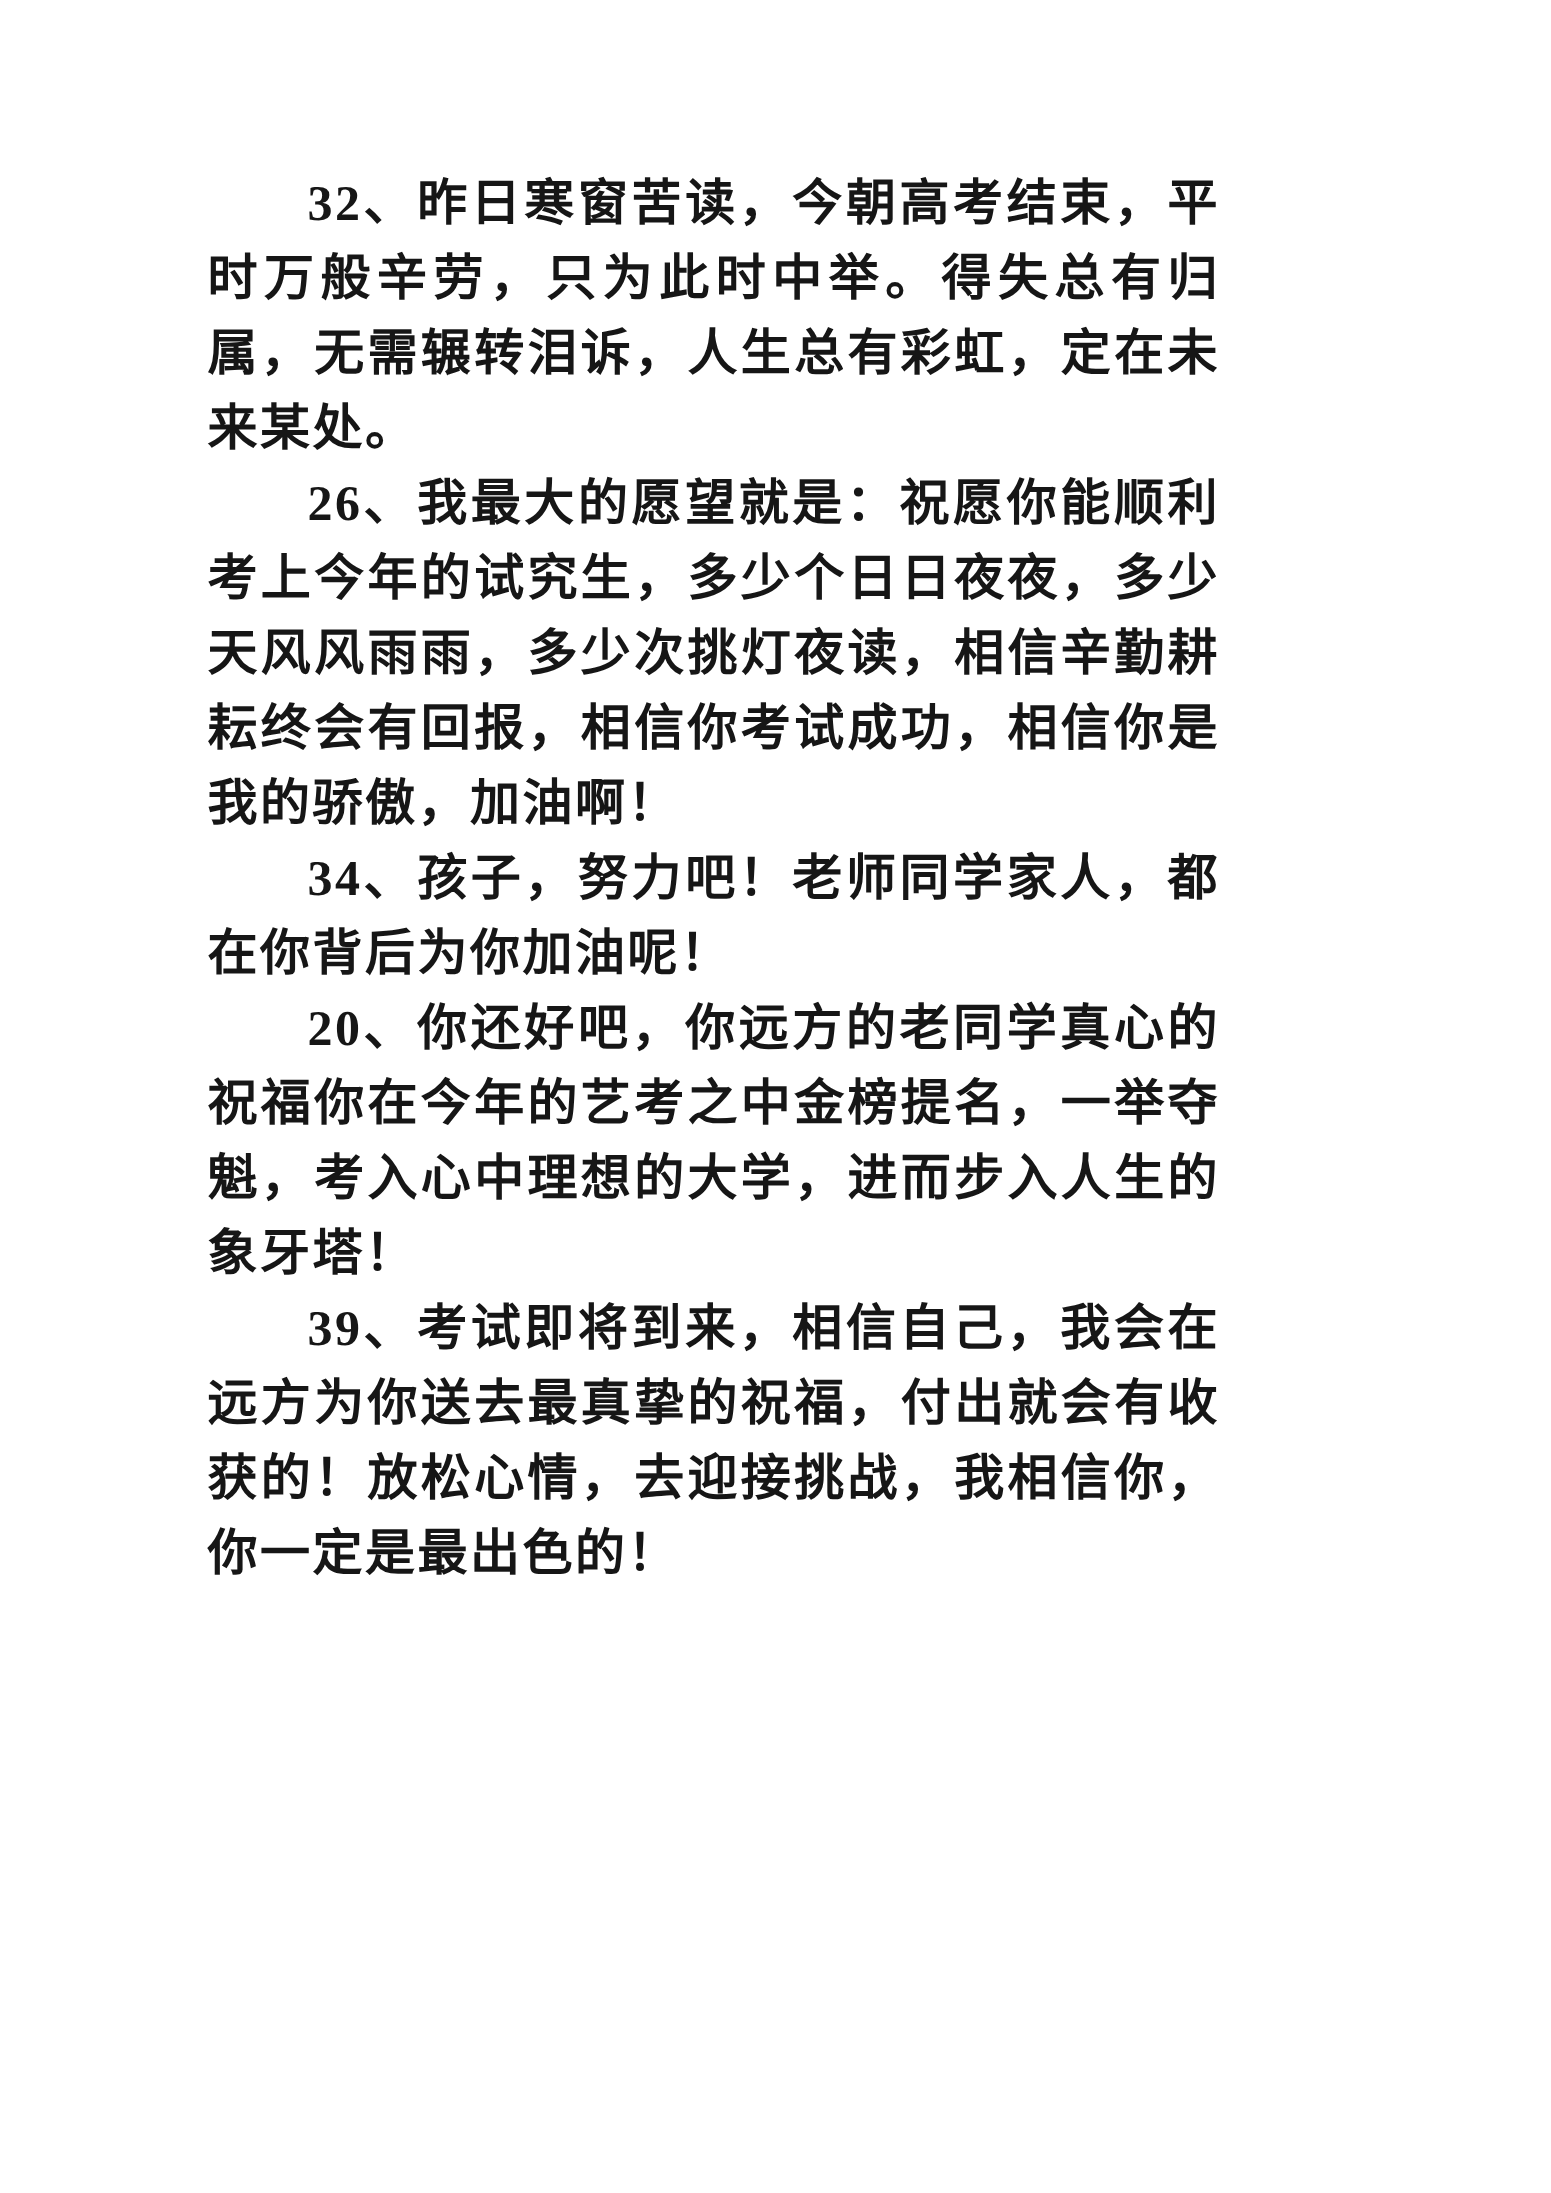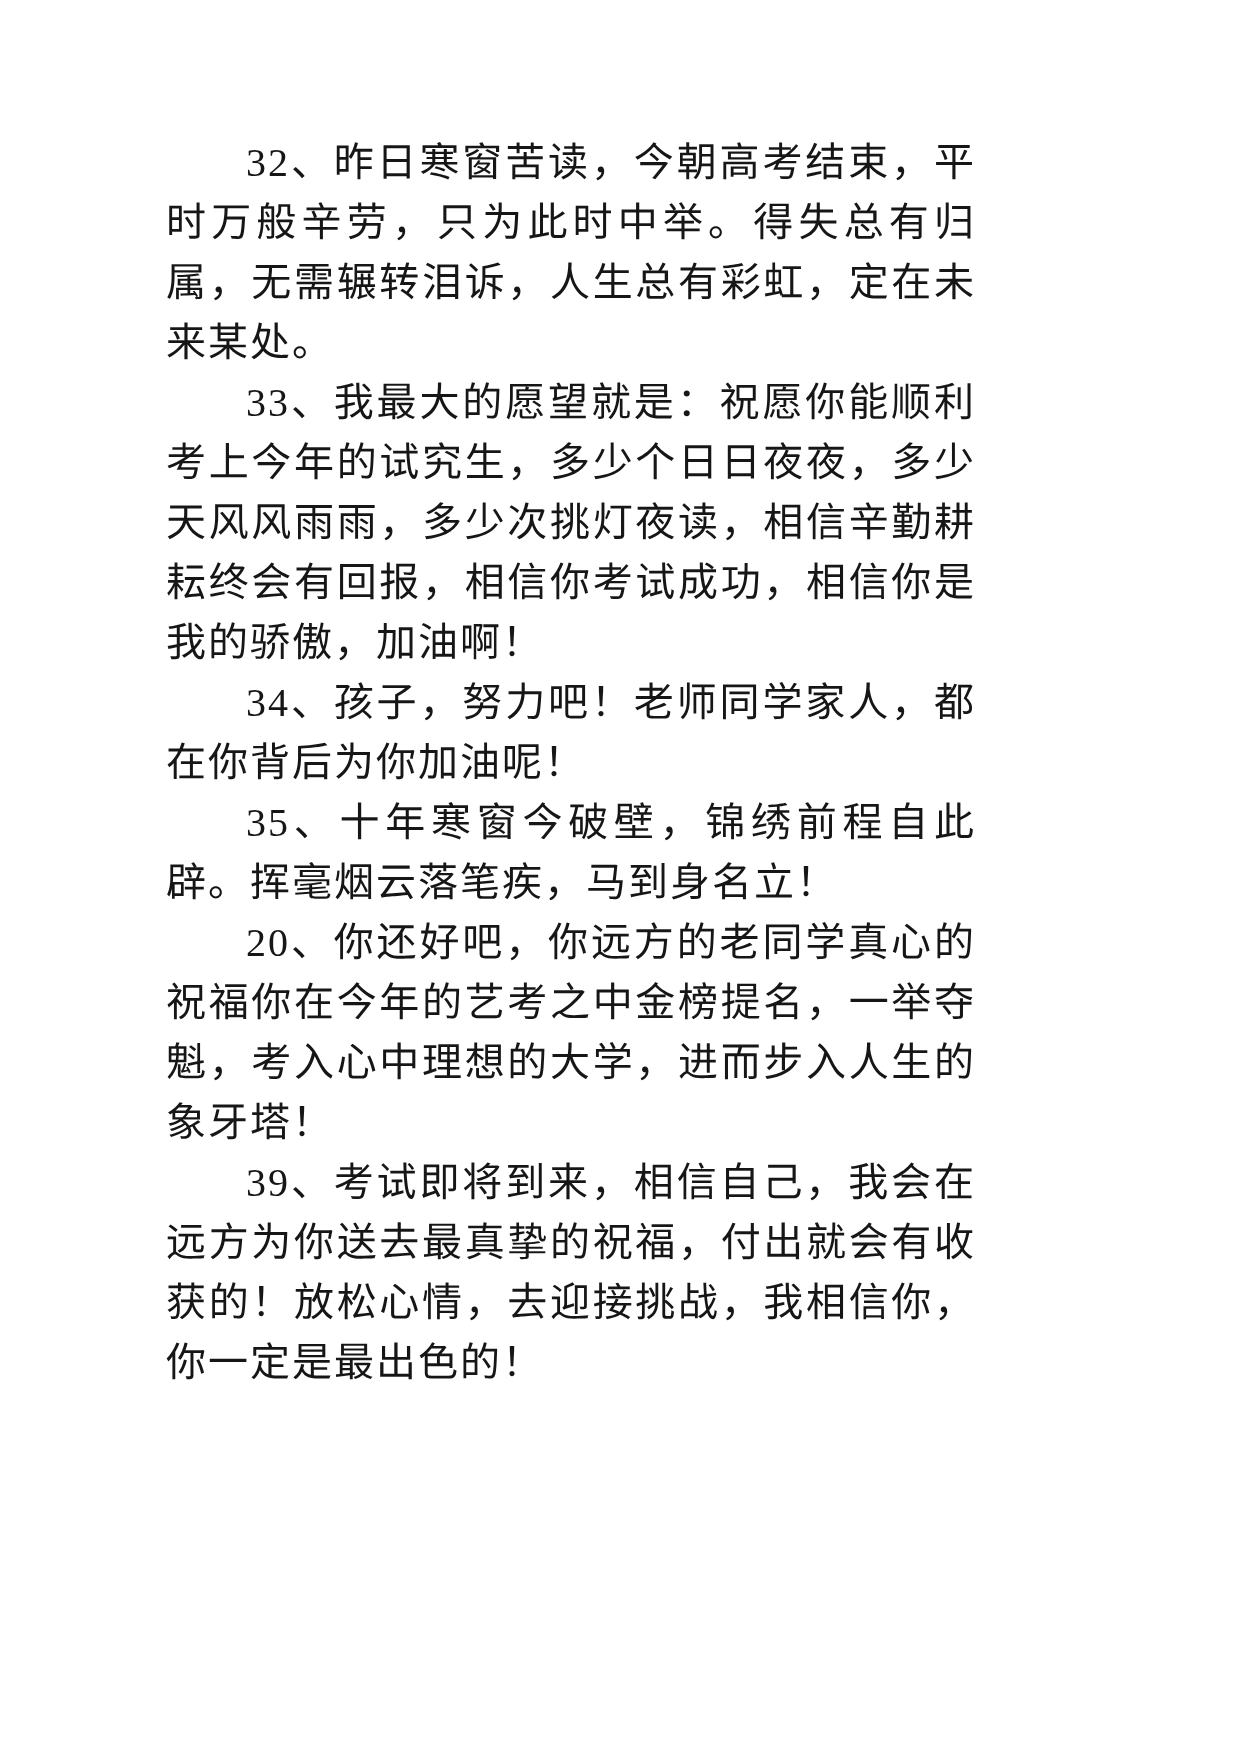--- a/index.html
+++ b/index.html
@@ -23,27 +23,26 @@
     margin: 0;
     padding: 0;
     font-family: "Liberation Serif", "DejaVu Serif", serif;
     font-size: 40px;
     line-height: 60px;
     letter-spacing: 2px;
     color: #161616;
     text-align: justify;
     text-justify: inter-character;
     text-indent: 2em;
-    font-weight: 400;
+    font-weight: 700;
   }
 </style>
 </head>
 <body>
 
 <div class="page">
   <p class="para">32、昨日寒窗苦读，今朝高考结束，平时万般辛劳，只为此时中举。得失总有归属，无需辗转泪诉，人生总有彩虹，定在未来某处。</p>
-  <p class="para">33、我最大的愿望就是：祝愿你能顺利考上今年的试究生，多少个日日夜夜，多少天风风雨雨，多少次挑灯夜读，相信辛勤耕耘终会有回报，相信你考试成功，相信你是我的骄傲，加油啊！</p>
+  <p class="para">26、我最大的愿望就是：祝愿你能顺利考上今年的试究生，多少个日日夜夜，多少天风风雨雨，多少次挑灯夜读，相信辛勤耕耘终会有回报，相信你考试成功，相信你是我的骄傲，加油啊！</p>
   <p class="para">34、孩子，努力吧！老师同学家人，都在你背后为你加油呢！</p>
-  <p class="para">35、十年寒窗今破壁，锦绣前程自此辟。挥毫烟云落笔疾，马到身名立！</p>
   <p class="para">20、你还好吧，你远方的老同学真心的祝福你在今年的艺考之中金榜提名，一举夺魁，考入心中理想的大学，进而步入人生的象牙塔！</p>
   <p class="para">39、考试即将到来，相信自己，我会在远方为你送去最真挚的祝福，付出就会有收获的！放松心情，去迎接挑战，我相信你，你一定是最出色的！</p>
 
 </div>
 
 </body></html>

